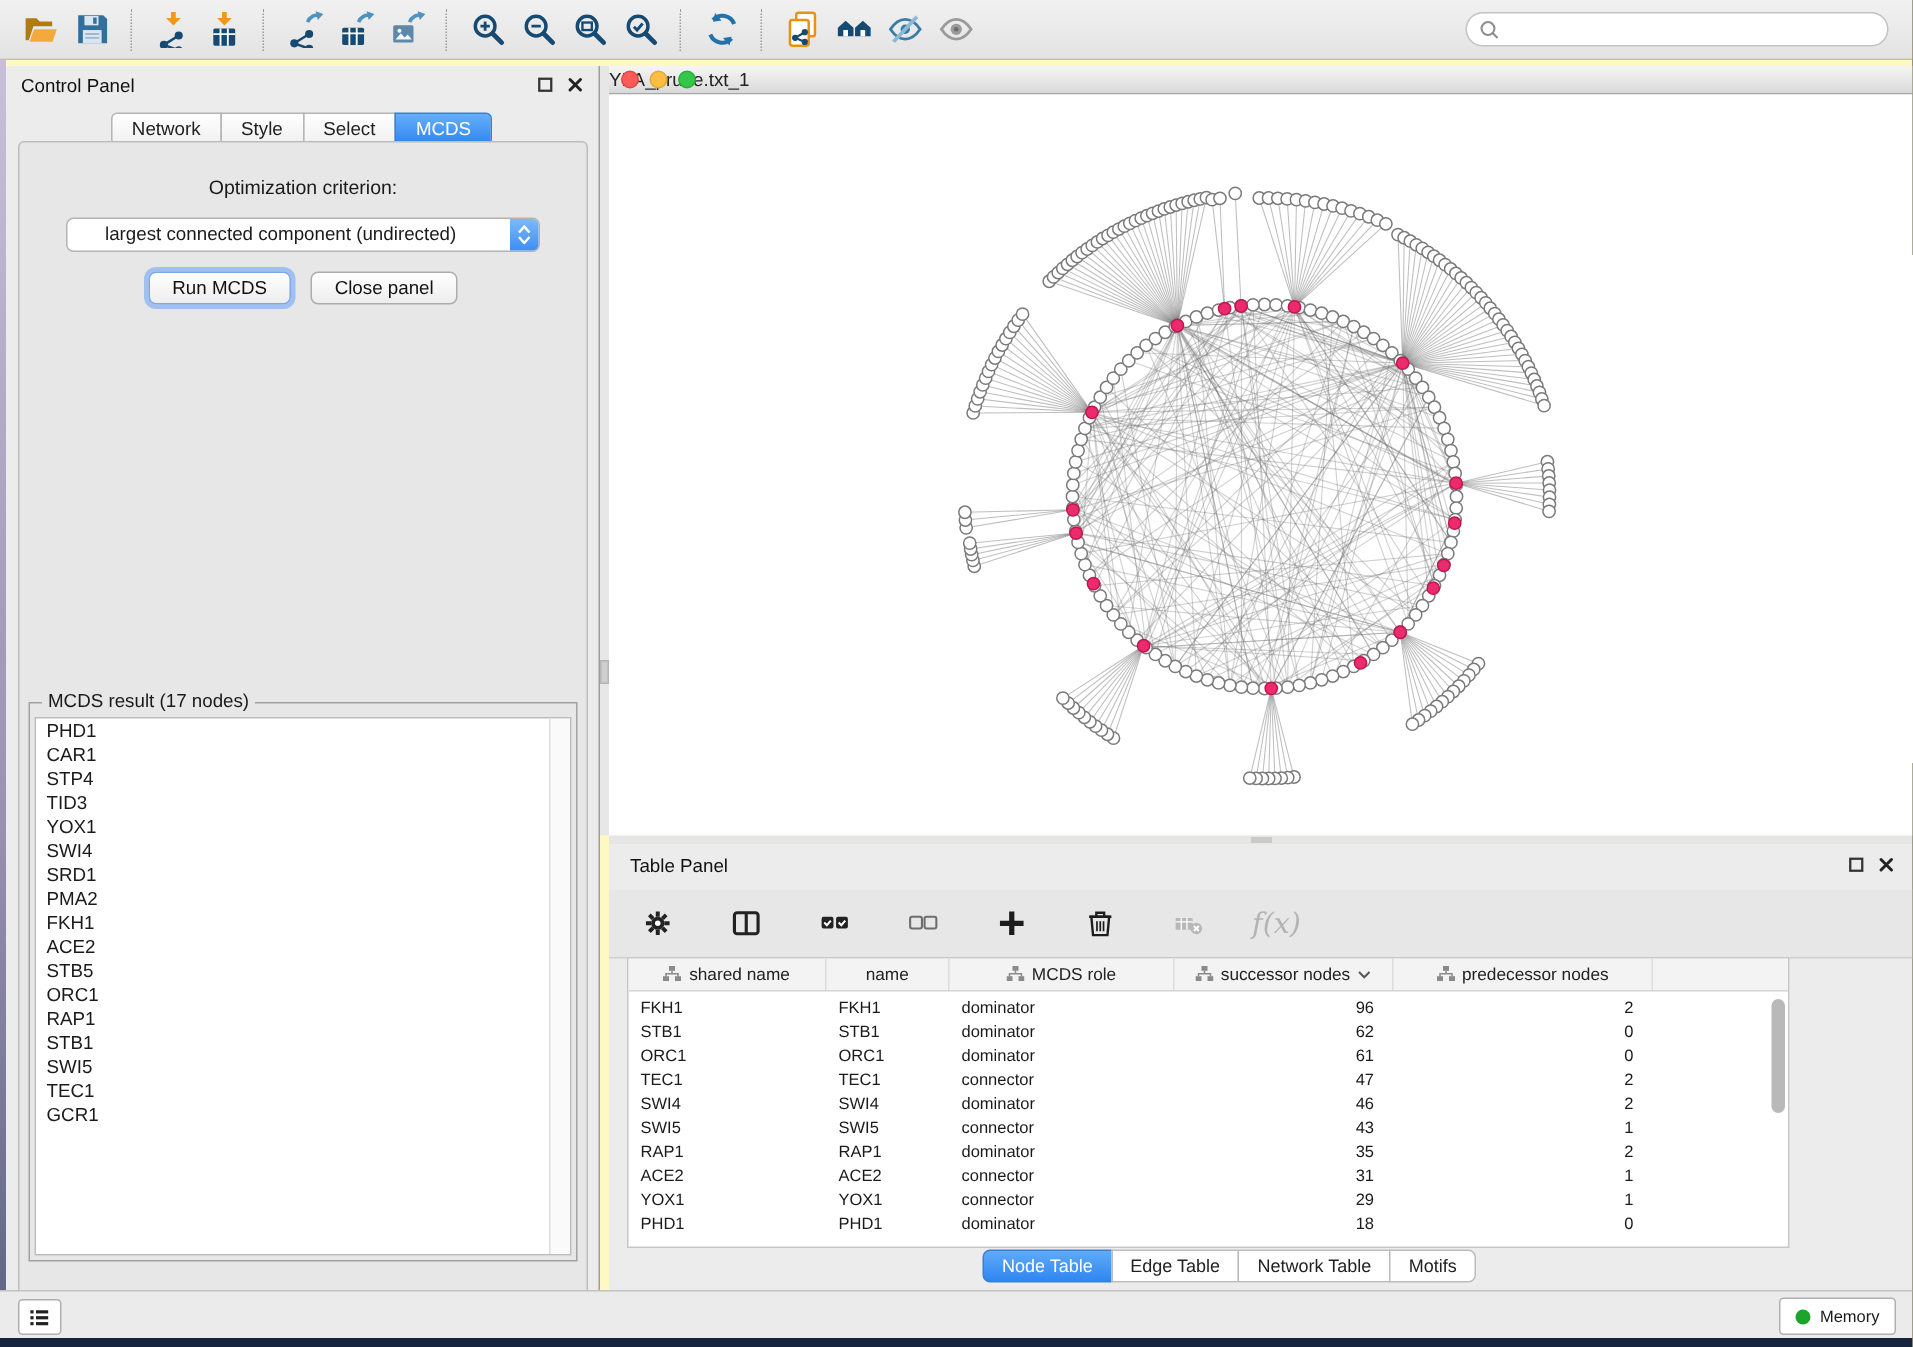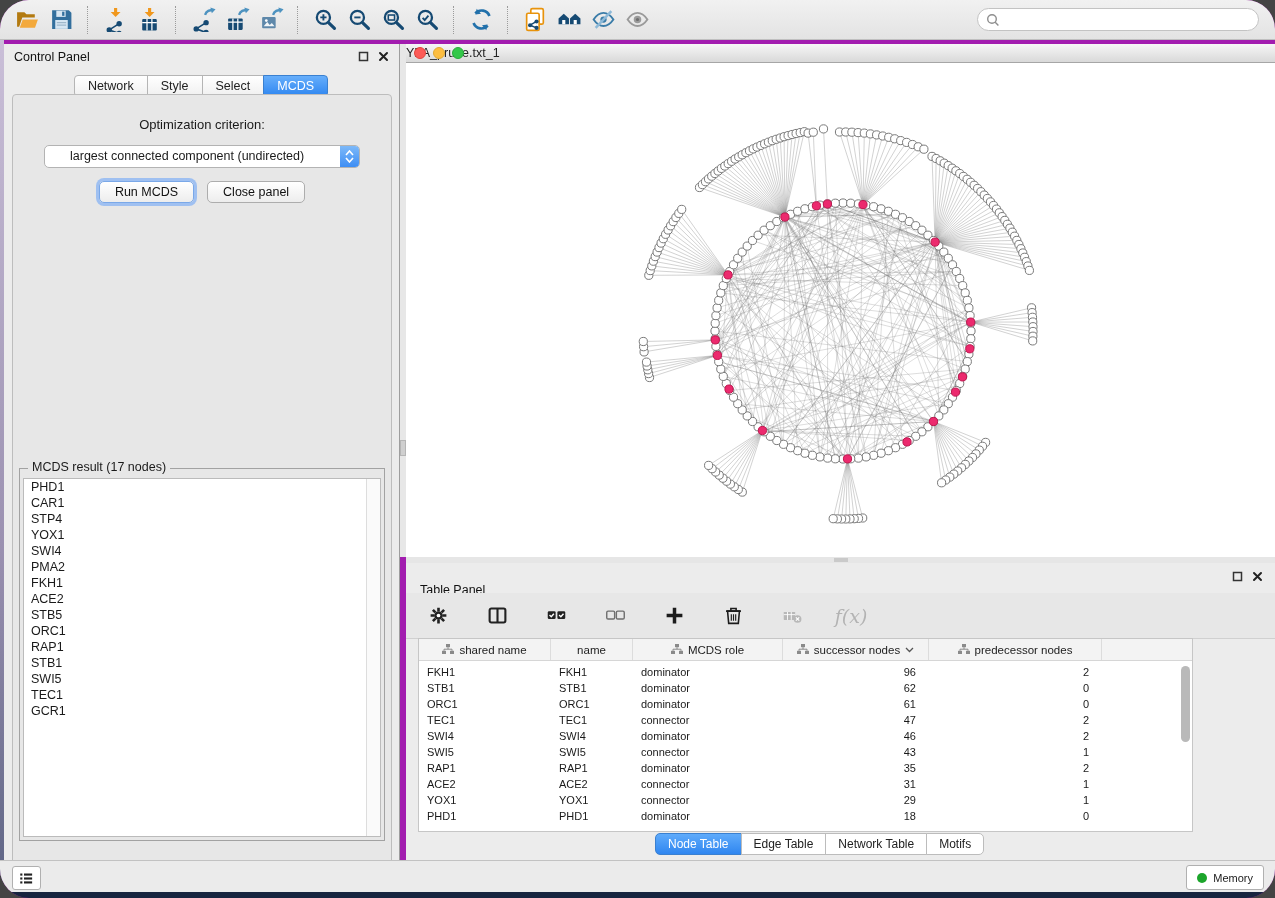--- a/index.html
+++ b/index.html
@@ -1,17 +1,17 @@
 <!DOCTYPE html>
 <html><head>
 <meta charset="utf-8">
 <style>
   html,body{margin:0;padding:0;background:#444;}
-  .screen{position:relative;width:1275px;height:898px;background:#a21caf;overflow:hidden;
-          font-family:"Liberation Sans",sans-serif;color:#1a1a1a;border-radius:29px;}
+  .screen{position:relative;width:1275px;height:898px;background:#fef9c3;overflow:hidden;
+          font-family:"Liberation Sans",sans-serif;color:#1a1a1a;}
   
   .desk-left{position:absolute;left:0;top:40px;width:4px;height:852px;
              background:linear-gradient(#cabfd8,#9a90b0 60%,#5d6484);}
   .desk-bottom{position:absolute;left:0;top:892px;width:1275px;height:6px;background:#17243f;}
   
   .toolbar{position:absolute;left:0;top:0;width:1275px;height:40px;
            background:linear-gradient(#f1f1f1,#e3e3e3);border-bottom:1px solid #bfbfbf;
            display:flex;align-items:center;padding-left:10px;box-sizing:border-box;}
   .tbtn{width:30px;height:30px;display:flex;align-items:center;justify-content:center;margin:0 2px;}
   .tbtn svg{width:25px;height:25px;display:block;}
@@ -303,22 +303,24 @@
         <div class="btn focused">Run MCDS</div>
         <div class="btn">Close panel</div>
       </div>
       <div class="group-box">
         <div class="group-legend">MCDS result (17 nodes)</div>
         <div class="mcds-list">
           <div>
               <div class="mcds-item">PHD1</div>
               <div class="mcds-item">CAR1</div>
               <div class="mcds-item">STP4</div>
+              <div class="mcds-item">TID3</div>
               <div class="mcds-item">YOX1</div>
               <div class="mcds-item">SWI4</div>
+              <div class="mcds-item">SRD1</div>
               <div class="mcds-item">PMA2</div>
               <div class="mcds-item">FKH1</div>
               <div class="mcds-item">ACE2</div>
               <div class="mcds-item">STB5</div>
               <div class="mcds-item">ORC1</div>
               <div class="mcds-item">RAP1</div>
               <div class="mcds-item">STB1</div>
               <div class="mcds-item">SWI5</div>
               <div class="mcds-item">TEC1</div>
               <div class="mcds-item">GCR1</div>
@@ -971,21 +973,21 @@
           </g>
         </svg>
     </div>
   </div>
 
   <div class="hsplit">
       <div class="handle"></div>
     </div>
 
   <div class="tpanel">
-    <div class="panel-title" style="top:20px;left:14px;text-align:right;">Table Panel</div>
+    <div class="panel-title" style="top:7px;left:14px;text-align:right;">Table Panel</div>
     <div class="win-btns" style="top:8px;right:12px;">
       <svg viewBox="0 0 11 11">
           <rect x="1.5" y="1.5" width="8" height="8" fill="none" stroke="#333" stroke-width="1.5"></rect>
         </svg>
       <svg viewBox="0 0 11 11">
           <path d="M2 2l7 7M9 2L2 9" stroke="#222" stroke-width="2" stroke-linecap="round"></path>
         </svg>
     </div>
     <div class="ttoolbar">
         <div class="ttbtn">

